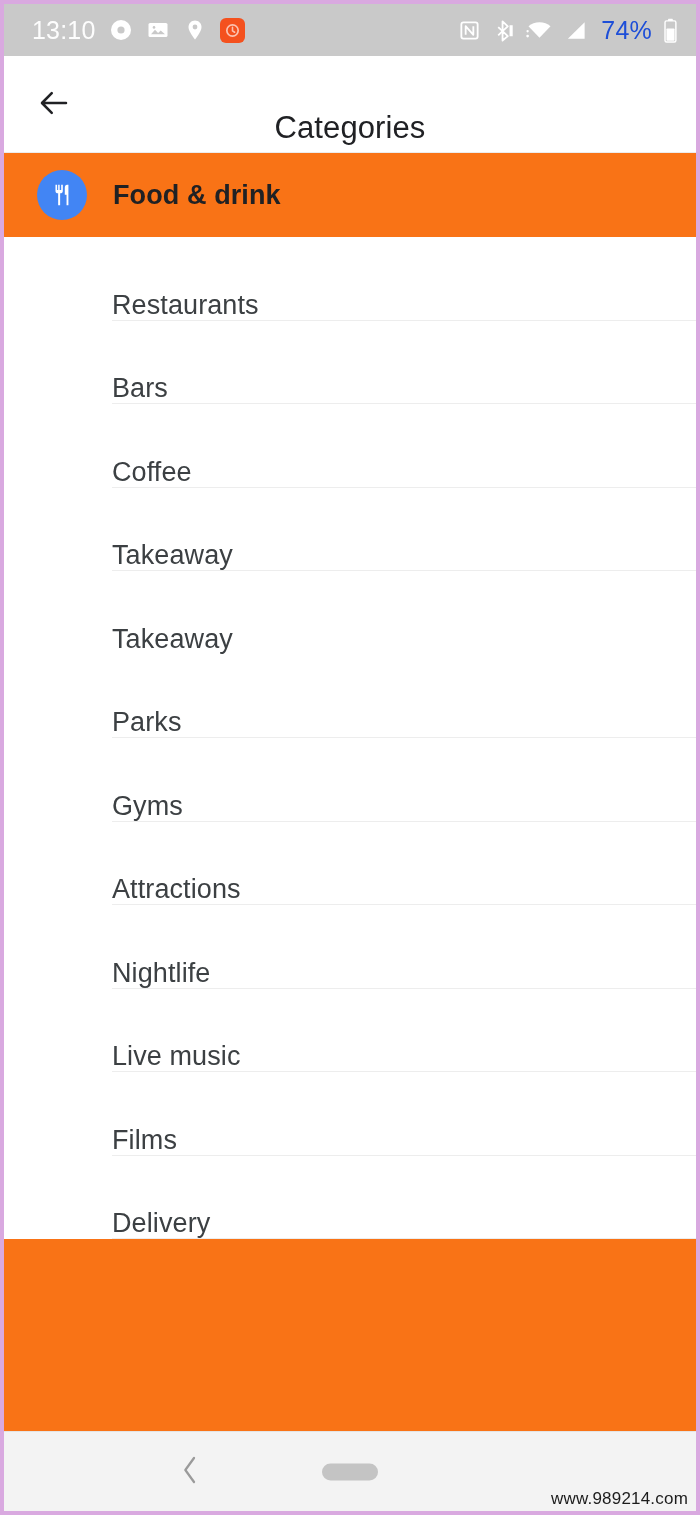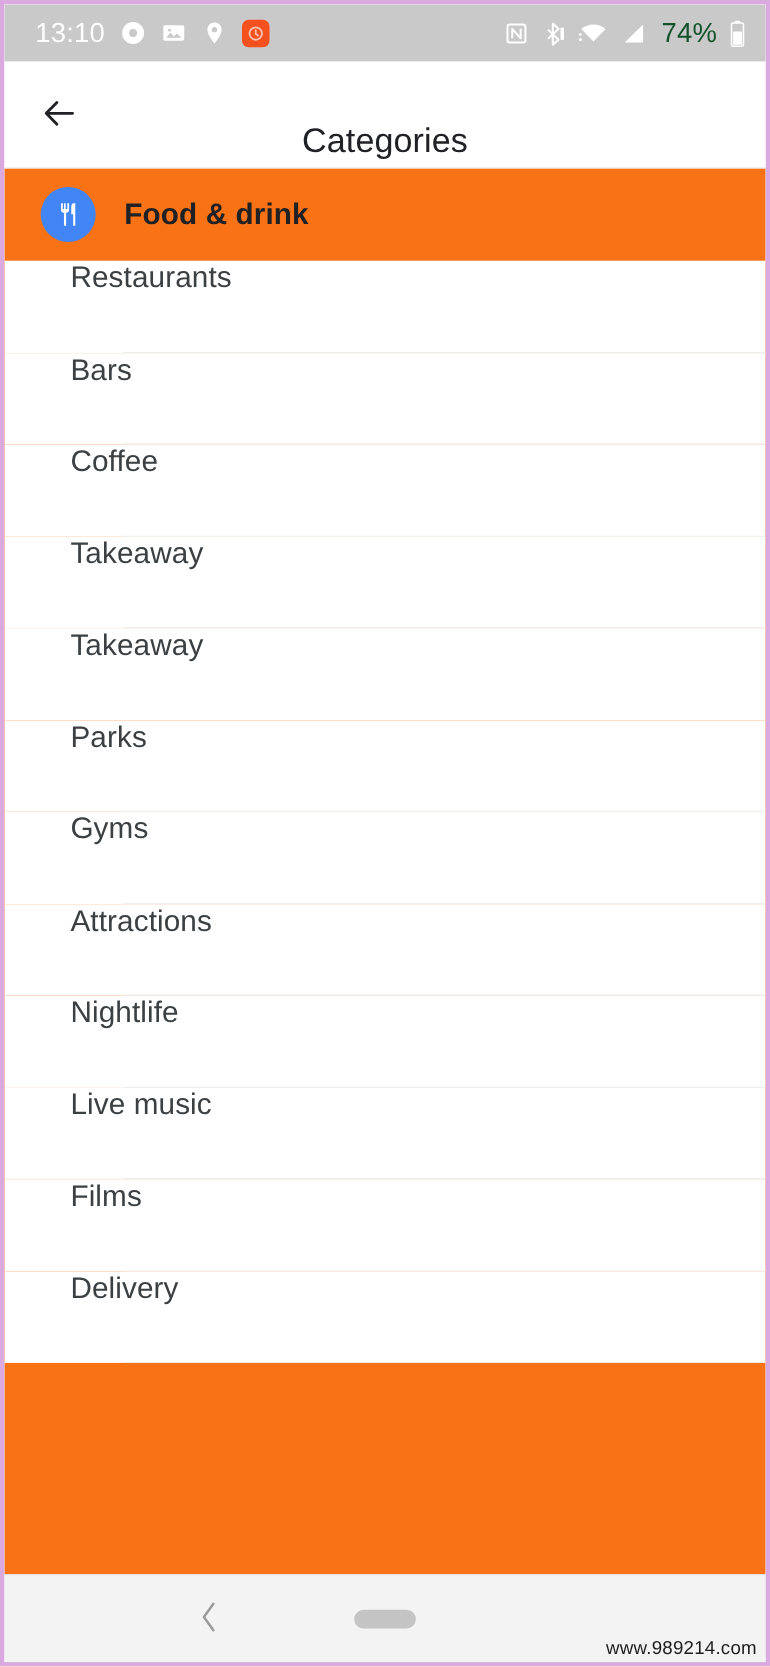--- a/index.html
+++ b/index.html
@@ -46,21 +46,21 @@
     font-family: "Liberation Sans", sans-serif;
   }
   .status-spacer { flex: 1 1 auto; }
   .status-right {
     display: flex;
     align-items: center;
     gap: 11px;
   }
   .status-battery-text {
     font-size: 25px;
-    color: #14532d;
+    color: #1d4ed8;
     letter-spacing: 0.2px;
     margin-left: 2px;
   }
   .sicon { display: inline-flex; align-items: center; justify-content: center; }
   .sicon svg { display: block; }
 
   .app-badge {
     width: 25px;
     height: 25px;
     border-radius: 6px;
@@ -133,22 +133,22 @@
     margin-left: 26px;
     font-size: 27px;
     font-weight: 700;
     color: #202124;
     letter-spacing: .1px;
   }
 
   .cat-row {
     height: 83.5px;
     display: flex;
-    align-items: flex-start;
-    padding-left: 60px;
+    align-items: flex-end;
+    padding-left: 108px;
     position: relative;
     cursor: pointer;
     background: #ffffff;
   }
   .cat-row .cat-label {
     font-size: 27px;
     color: #3c4043;
     font-weight: 400;
     letter-spacing: .1px;
   }

